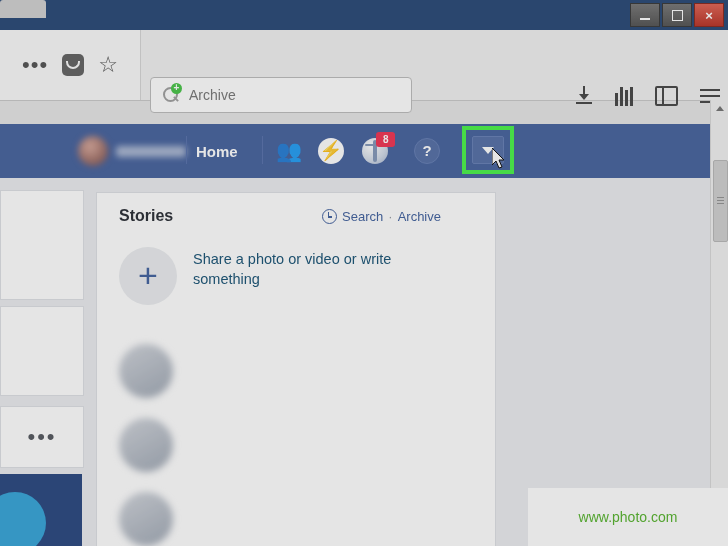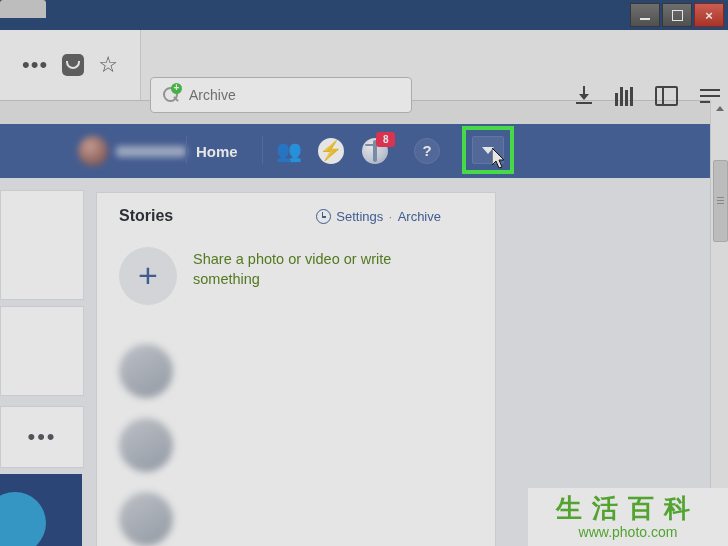--- a/index.html
+++ b/index.html
@@ -246,21 +246,21 @@
     display: flex; gap: 16px;
   }
   .plus-circle {
     width: 58px; height: 58px; border-radius: 50%;
     background: #e9ebee; color: #365899;
     font-size: 34px; font-weight: 300; line-height: 56px; text-align: center;
     flex: 0 0 58px;
   }
   .add-story-text { padding-top: 2px; }
   .add-story-title { color: #365899; font-size: 16px; font-weight: bold; margin-bottom: 4px; }
-  .add-story-sub { color: #4d7c0f; font-size: 14.5px; line-height: 20px; width: 250px; }
+  .add-story-sub { color: #0c4a6e; font-size: 14.5px; line-height: 20px; width: 250px; }
 
   .story-row {
     position: absolute; left: 22px; width: 360px; height: 56px;
     display: flex; align-items: center; gap: 16px; filter: blur(3.5px);
   }
   .story-row .ava {
     width: 54px; height: 54px; border-radius: 50%;
     background: linear-gradient(150deg, #cfd3da, #9aa3b0);
     flex: 0 0 54px;
   }
@@ -407,21 +407,21 @@
       <div class="lc-card d">
           <span class="blob"></span>
         </div>
     </div>
 
     <div class="feed">
       <div class="stories-head">
         <div class="stories-title">Stories</div>
         <div class="stories-actions">
           <span class="clock-icon"></span>
-          <span>Settings</span>
+          <span>Search</span>
           <span class="dot-sep">·</span>
           <span>Archive</span>
         </div>
       </div>
 
       <div class="add-story">
         <div class="plus-circle">+</div>
         <div class="add-story-text">
           <div class="add-story-sub">Share a photo or video or write something</div>
         </div>
@@ -450,18 +450,17 @@
       </div>
     <div class="sb-thumb">
         <span class="grip"></span>
       </div>
     <div class="sb-down">
         <span class="a"></span>
       </div>
   </div>
 
   <div class="watermark">
-    <div class="wm-cn">生活百科</div>
     <div class="wm-url">www.photo.com</div>
   </div>
 
   <div class="dim"></div>
 </div>
 
 </body></html>

